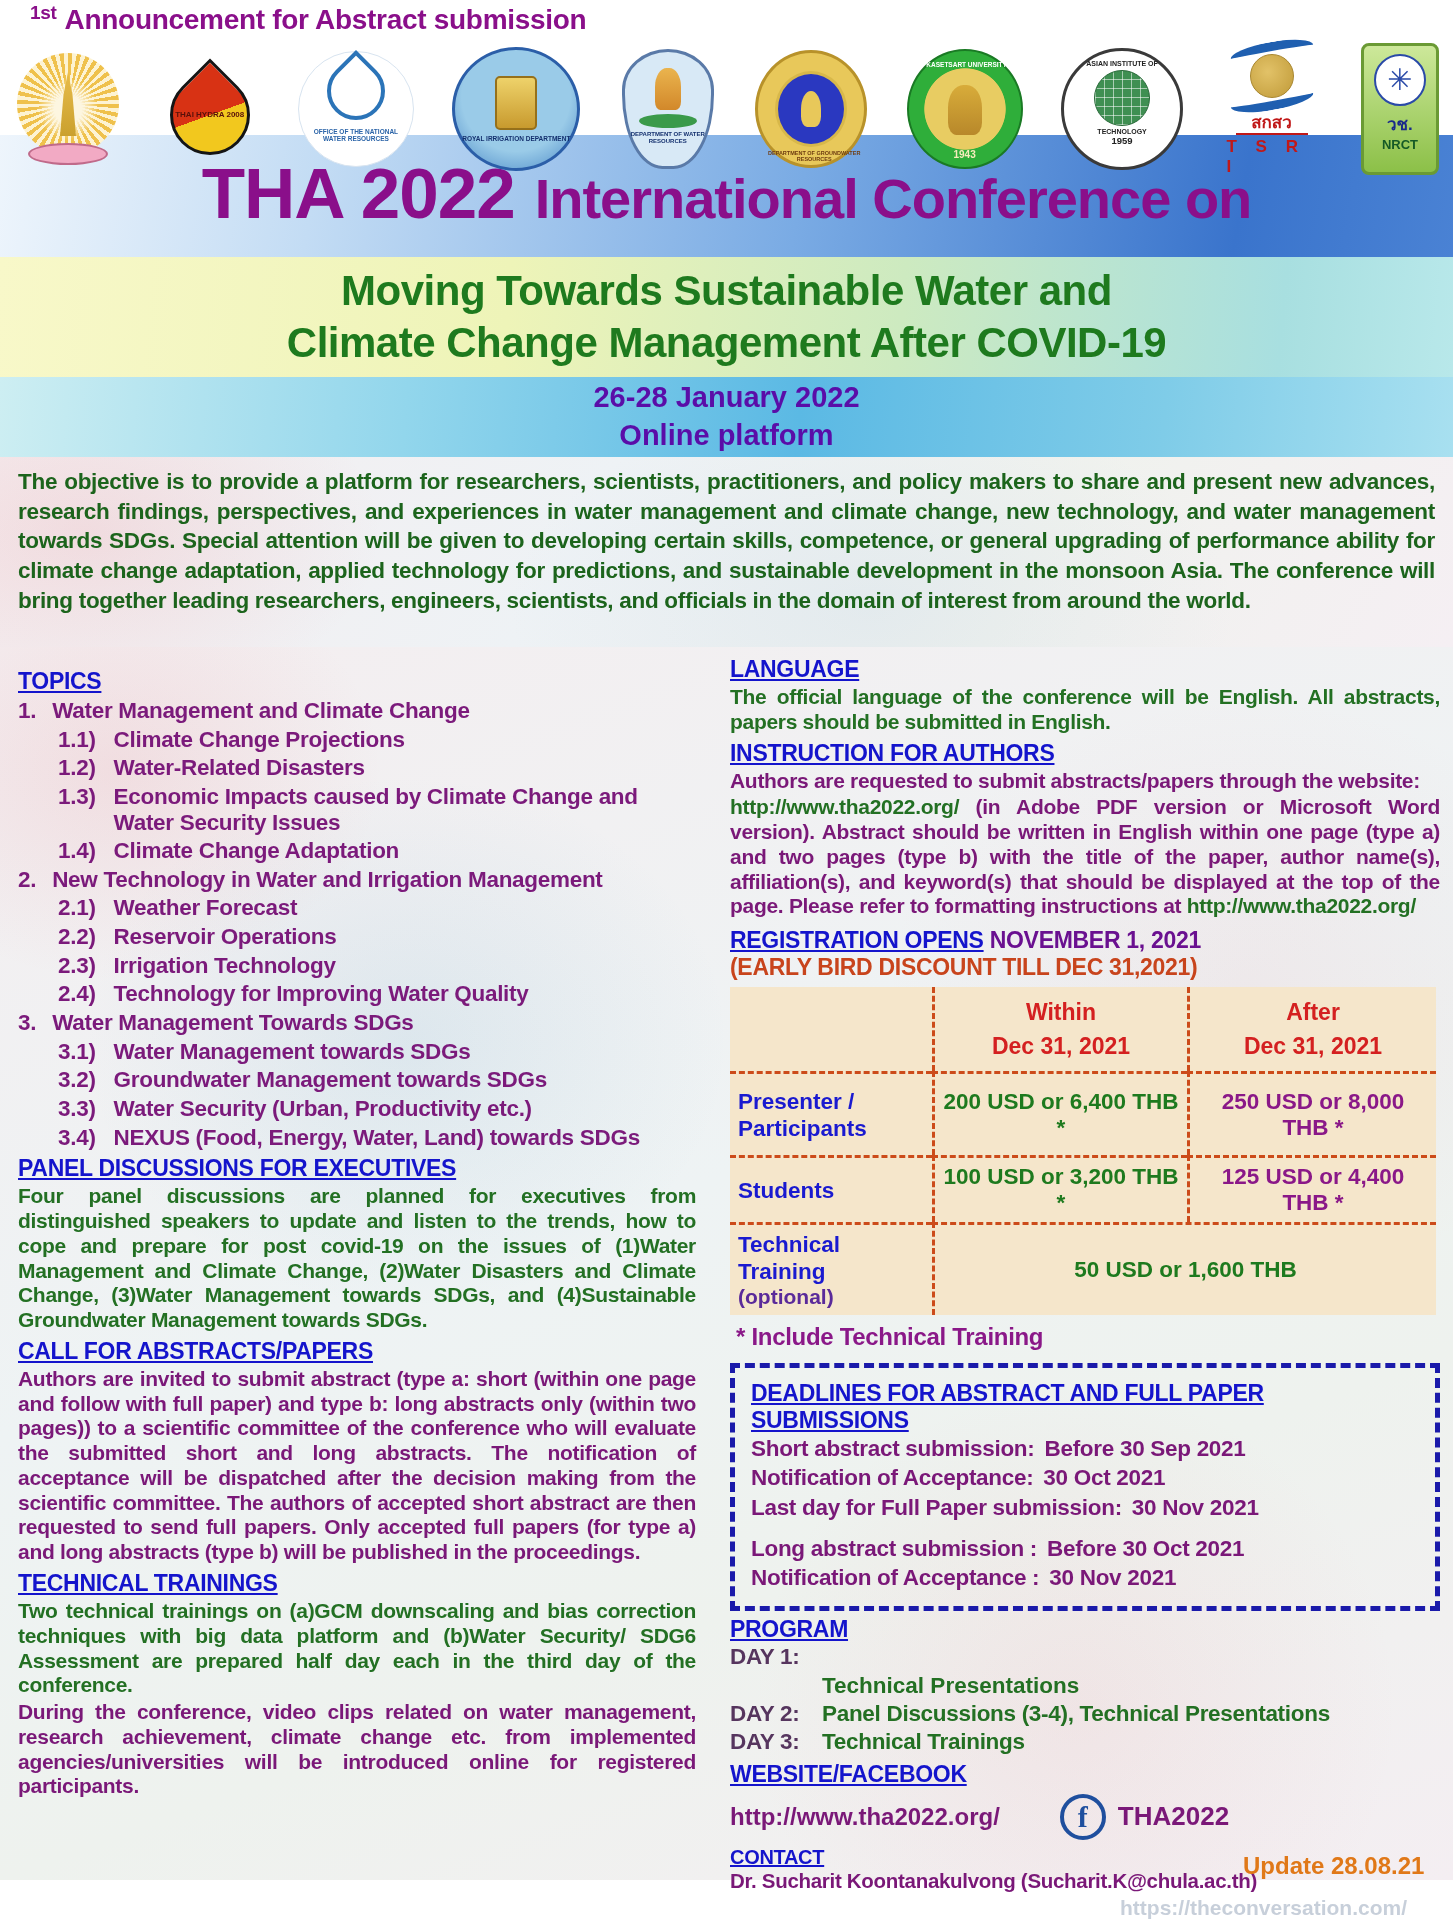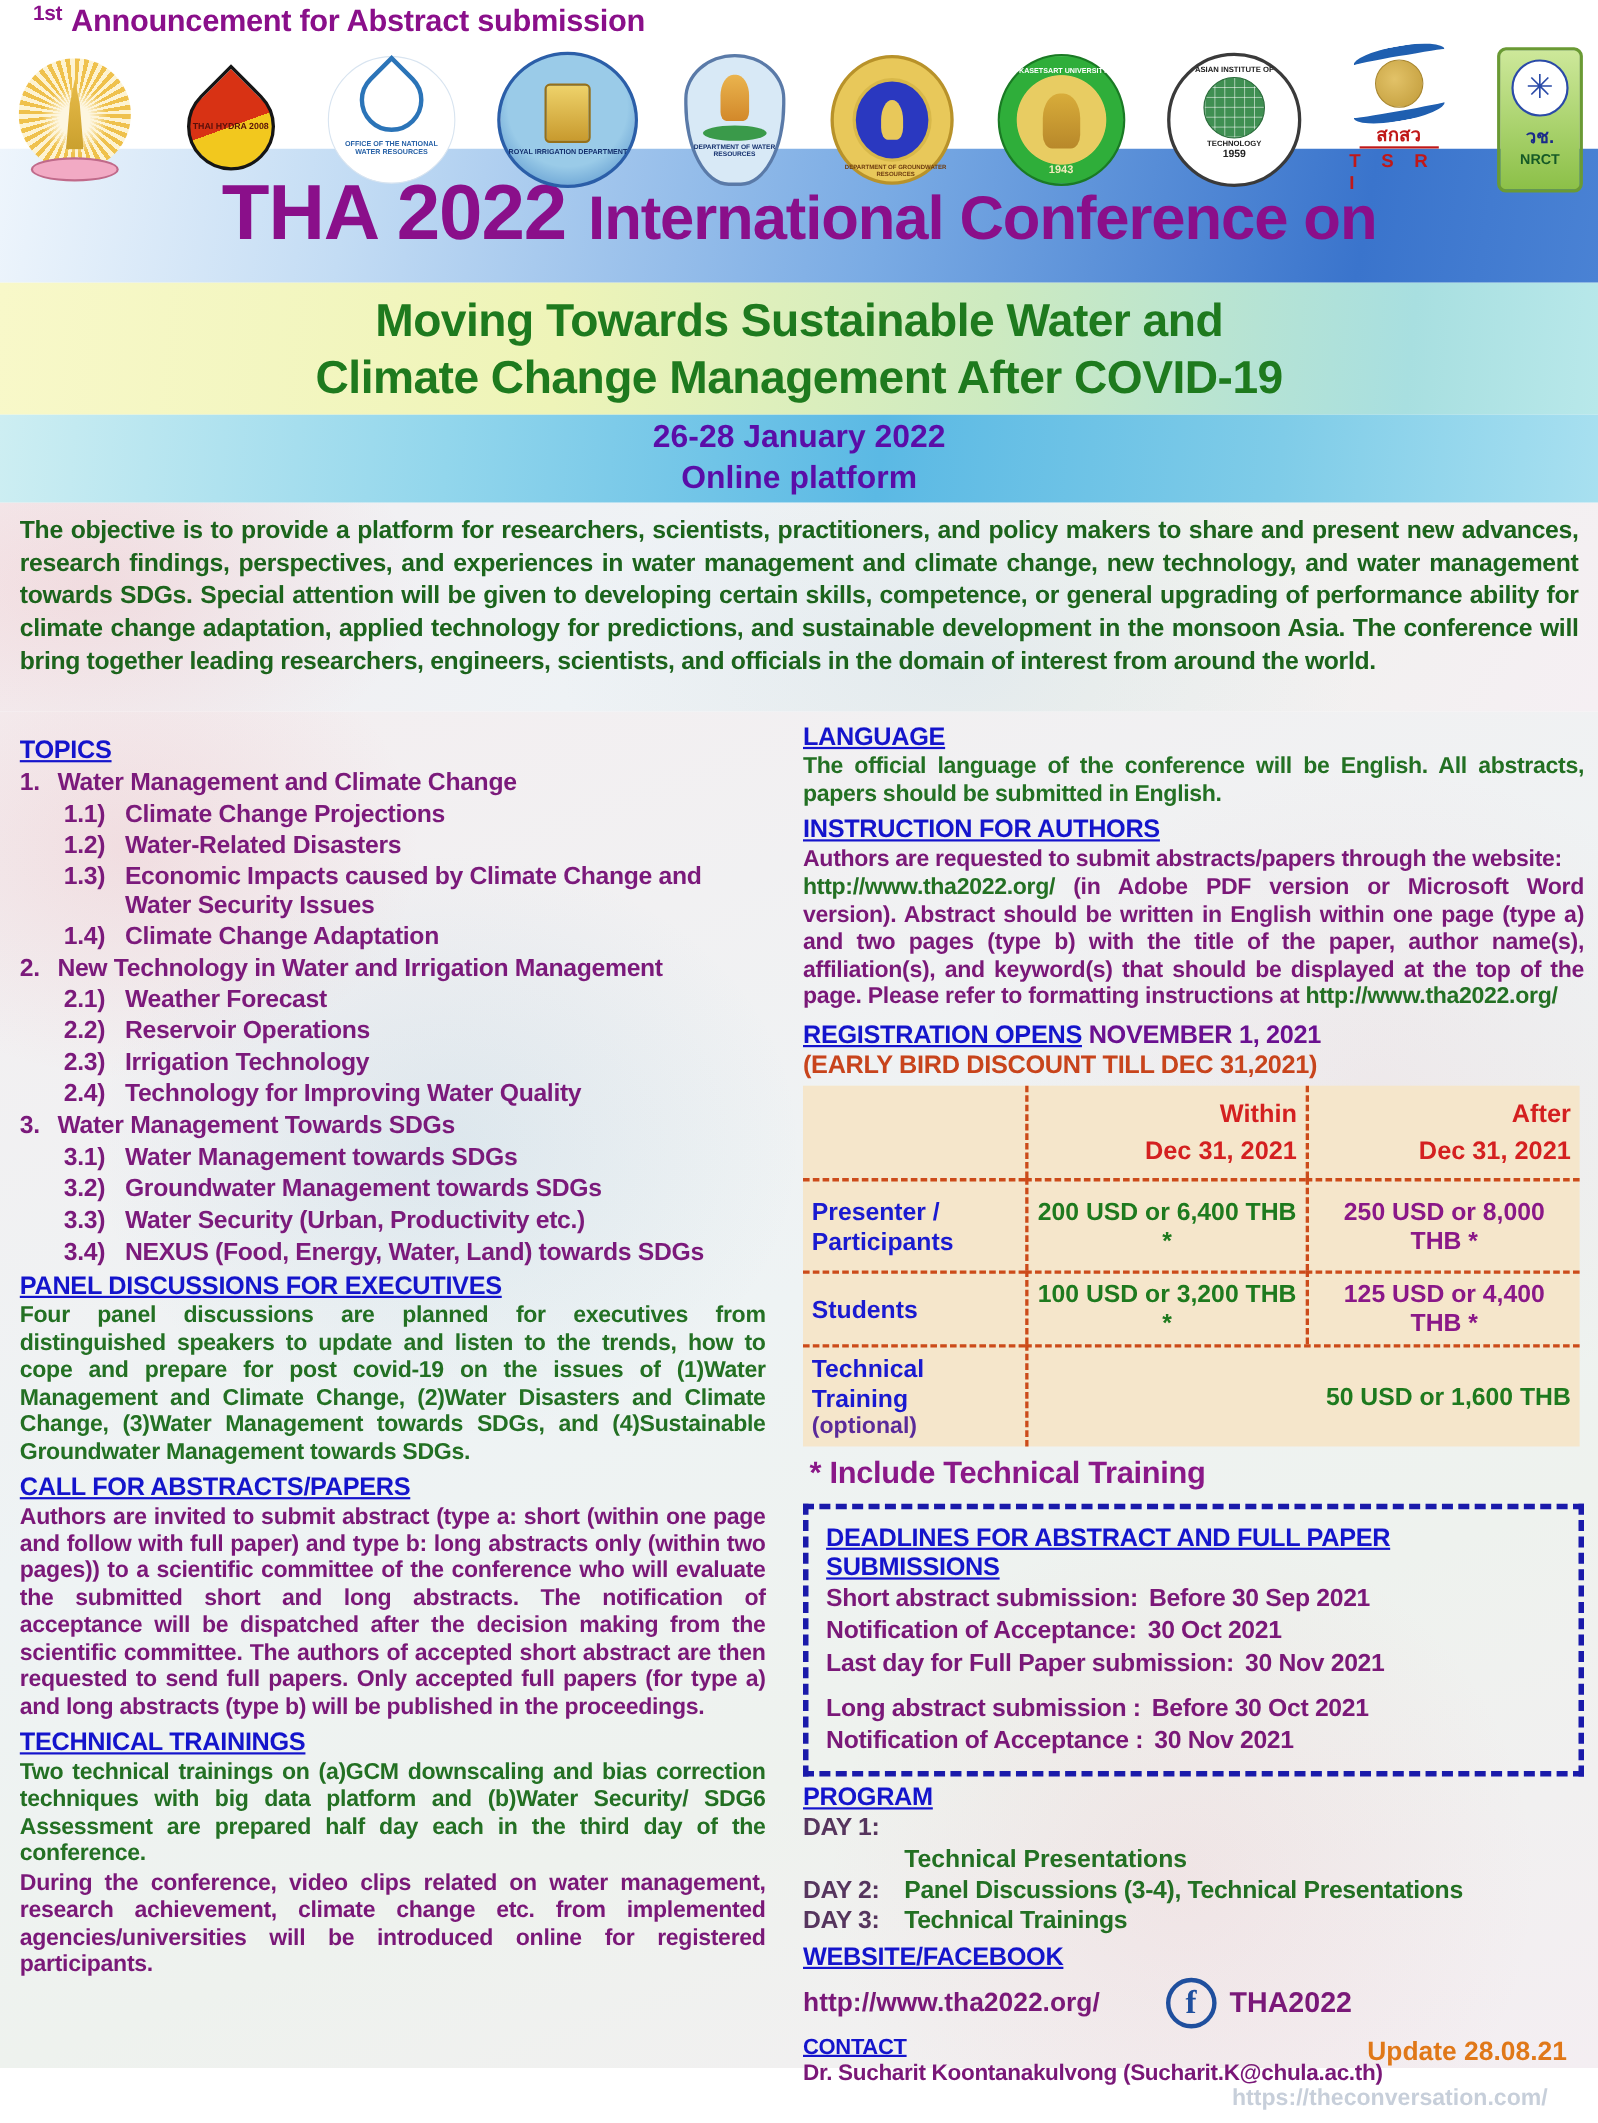--- a/index.html
+++ b/index.html
@@ -134,34 +134,34 @@
   .topic-sub  { display:flex; gap:18px; margin-left:40px; color:#7b1a7b; font-weight:bold; font-size:22.5px; line-height:1.14; margin-top:3px; letter-spacing:-0.3px; }
   .topic-sub .lbl { max-width:545px; }
 
   .reg-line { font-size:23px; font-weight:bold; margin-top:8px; letter-spacing:-0.3px; }
   .reg-line .head { color:#1414cc; text-decoration:underline; }
   .reg-line .opens { color:#6a1090; }
   .earlybird { color:#c8441c; font-weight:bold; font-size:23px; letter-spacing:-0.3px; }
 
   .reg-table { margin-top:6px; width:706px; background:#f5e6cb; display:grid; grid-template-columns:202px 255px 249px; font-weight:bold; }
   .rt-cell { padding:6px 8px; display:flex; flex-direction:column; justify-content:center; }
-  .rt-center { align-items:flex-end; text-align:center; }
+  .rt-center { align-items:center; text-align:center; }
   .rt-vline { border-left:3px dashed #cc4b1a; }
   .rt-hline { border-top:3px dashed #cc4b1a; }
   .rt-colhead { color:#d42020; font-size:23px; line-height:1.5; min-height:84px; }
   .rt-rowlabel { color:#1a1ad0; font-size:22.5px; line-height:1.2; }
   .rt-opt { color:#5a2a9a; font-size:21px; }
   .rt-green { color:#1e7a1e; font-size:22.5px; }
   .rt-purplev { color:#8a1888; font-size:22.5px; }
   .row-presenter { min-height:84px; }
   .row-students  { min-height:56px; }
   .row-training  { min-height:76px; }
   .merged { grid-column:2 / 4; }
 
-  .note { color:#8a1888; font-weight:bold; font-size:28px; margin:8px 0 0 6px; letter-spacing:-0.3px; }
+  .note { color:#8a1888; font-weight:bold; font-size:24px; margin:8px 0 0 6px; letter-spacing:-0.3px; }
 
   .dl-box { margin-top:12px; border:5px dashed #1a1aaa; padding:12px 16px 14px; }
   .dl-head { color:#1414cc; font-weight:bold; font-size:23px; text-decoration:underline; letter-spacing:-0.3px; }
   .dl-line { color:#7a1878; font-weight:bold; font-size:22.5px; line-height:1.3; letter-spacing:-0.3px; }
   .dl-line .val { margin-left:10px; }
   .dl-gap { height:12px; }
 
   .day-row { display:flex; gap:16px; font-weight:bold; font-size:22.5px; line-height:1.25; letter-spacing:-0.3px; }
   .day-label { color:#56355e; min-width:76px; }
   .day-text { color:#237023; }

